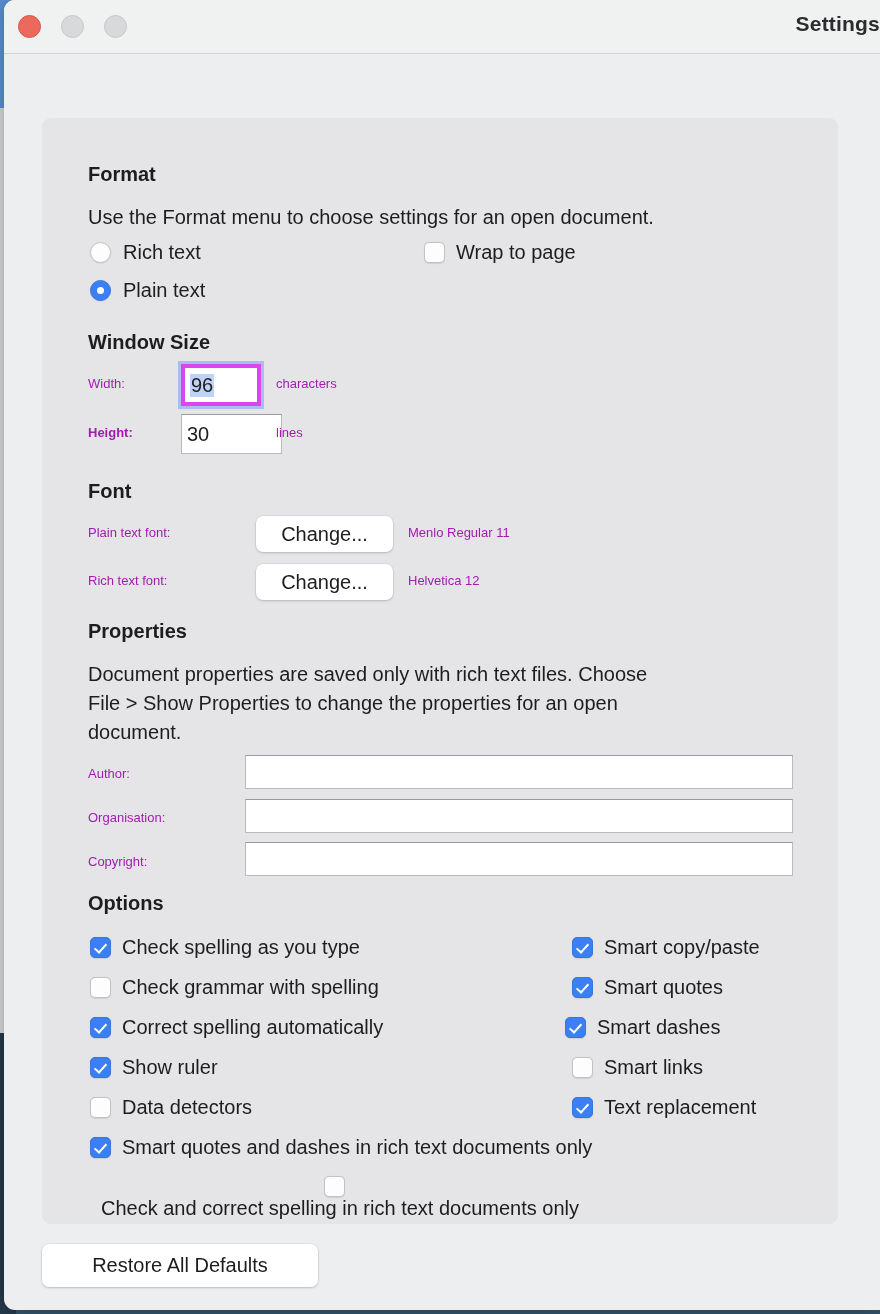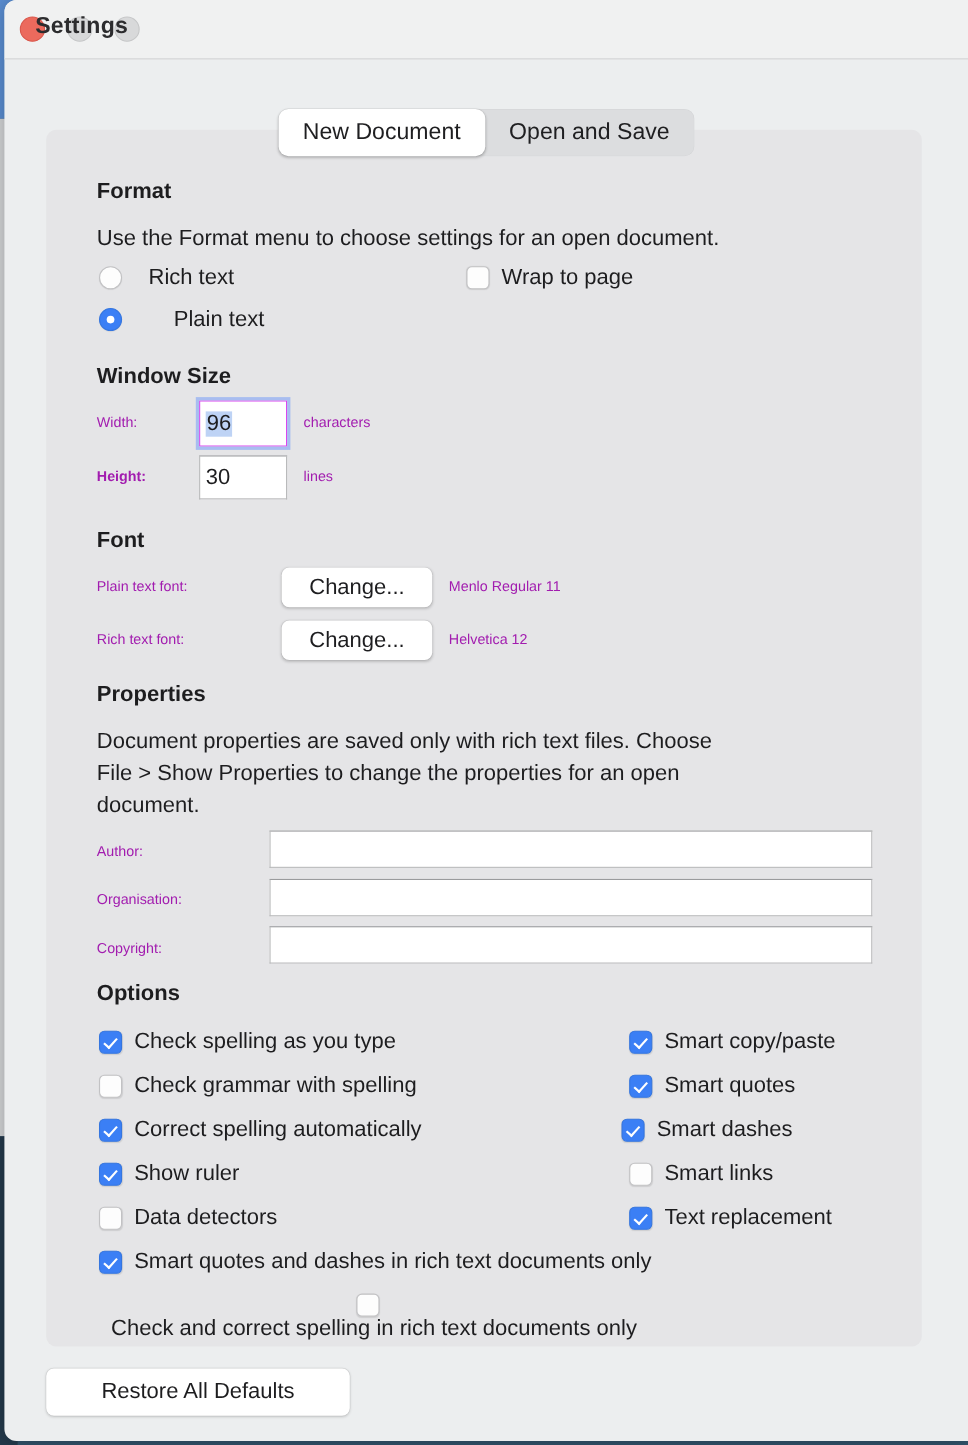--- a/index.html
+++ b/index.html
@@ -73,21 +73,21 @@
     border-radius: 50%;
     box-sizing: border-box;
   }
   .light.close  { background: #eb6a5d; border: 1px solid #d9574b; }
   .light.min    { background: #d8d9da; border: 1px solid #c6c7c8; }
   .light.max    { background: #d8d9da; border: 1px solid #c6c7c8; }
   .win-title {
     position: absolute;
     left: 0; right: 0;
     top: 12px;
-    text-align: left;
+    text-align: right;
     font-size: 21px;
     font-weight: bold;
     color: #2c2c2e;
     letter-spacing: 0.2px;
     margin-left: 28px;
   }
 
   
   .tabbar {
     position: absolute;
@@ -170,21 +170,21 @@
     position: absolute;
     left: 50%; top: 50%;
     width: 7px; height: 7px;
     margin: -3.5px 0 0 -3.5px;
     border-radius: 50%;
     background: #ffffff;
   }
   .radio-row .txt {
     font-size: 20px;
     color: #1d1d1f;
-    margin-left: 24px;
+    margin-left: 12px;
     white-space: nowrap;
   }
 
   
   .check-row { position: absolute; display: flex; align-items: center; }
   .check {
     width: 21px; height: 21px;
     border-radius: 5px;
     background: #fdfdfd;
     border: 1px solid #c2c2c4;
@@ -220,21 +220,21 @@
     border: 1px solid #b9babb;
     border-top-color: #9a9b9d;
     box-sizing: border-box;
     font-size: 20px;
     color: #1d1d1f;
     display: flex;
     align-items: center;
     padding: 0 5px;
   }
   .field.focused {
-    border: 1px solid #d946ef;
+    border: 4px solid #d946ef;
     outline: 3px solid #a8bdf0;
     outline-offset: 0px;
   }
   .field .sel {
     background: #bed3f5;
     padding: 0 1px;
   }
 
   
   .btn {
@@ -266,56 +266,52 @@
 
   <div class="titlebar">
     <div class="traffic">
       <div class="light close"></div>
       <div class="light min"></div>
       <div class="light max"></div>
     </div>
     <div class="win-title">Settings</div>
   </div>
 
-  <div class="tabbar">
-    <div class="tab selected">New Document</div>
-    <div class="tab">Open and Save</div>
-  </div>
 
   <div class="panel">
     <div class="inner">
 
       <div class="sec-head" style="top:45px; left:0;">Format</div>
       <div class="body-text" style="top:85px; left:0;">Use the Format menu to choose settings for an open document.</div>
 
       <div class="radio-row" style="top:123px; left:2px;">
         <span class="radio"></span>
         <span class="txt">Rich text</span>
       </div>
 
       <div class="check-row" style="top:123px; left:336px;">
         <span class="check"></span>
         <span class="txt">Wrap to page</span>
       </div>
 
-      <div class="radio-row" style="top:161px; left:2px;gap:23px;">
+      <div class="radio-row" style="top:161px; left:2px;">
         <span class="radio on"></span>
         <span class="txt">Plain text</span>
       </div>
 
       <div class="sec-head" style="top:213px; left:0;">Window Size</div>
 
       <div class="label" style="top:258px; left:0;">Width:</div>
       <div class="field focused" style="top:246px; left:93px; width:80px; height:42px;">
         <span class="sel">96</span>
       </div>
       <div class="label" style="top:258px; left:188px;">characters</div>
 
       <div class="label" style="top:307px; left:0;font-weight:bold;">Height:</div>
-      <div class="field" style="top:296px; left:93px; width:80px; height:40px;">
+      <div class="field" style="top:296px; left:93px; width:101px; height:40px;">
         <span>30</span>
       </div>
       <div class="label" style="top:307px; left:188px;">lines</div>
 
       <div class="sec-head" style="top:362px; left:0;">Font</div>
 
       <div class="label" style="top:407px; left:0;">Plain text font:</div>
       <button class="btn" style="top:398px; left:168px; width:137px; height:36px;">Change...</button>
       <div class="label" style="top:407px; left:320px;">Menlo Regular 11</div>
 

